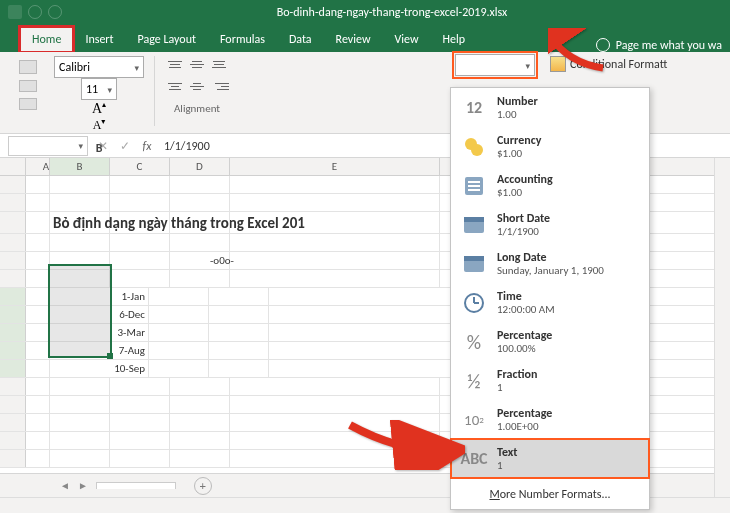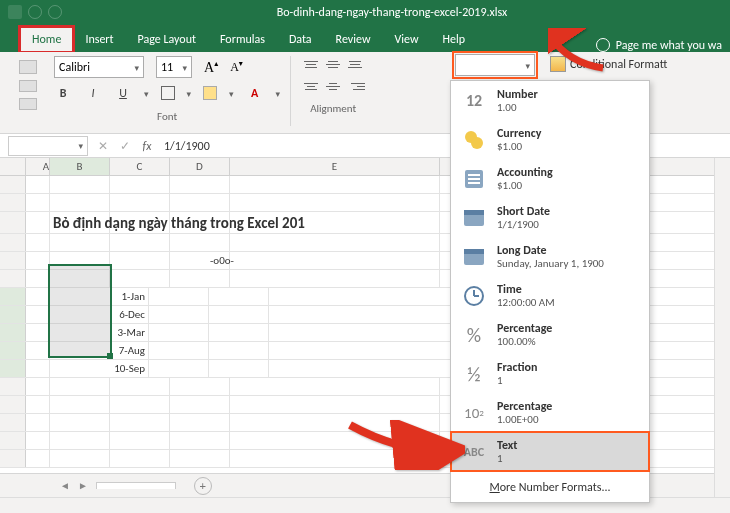--- a/index.html
+++ b/index.html
@@ -57,21 +57,21 @@
     background: #f3f2f1;
     height: 82px;
     border-bottom: 1px solid #d6d6d6;
     display: flex;
     padding: 4px 8px 0 8px;
     position: relative;
   }
   .clipboard-col { width: 40px; display:flex;flex-direction:column;gap:6px;align-items:center;padding-top:4px;}
   .small-ico{width:18px;height:14px;background:#e0e0e0;border:1px solid #bbb;}
   .font-group { margin-left:6px; }
-  .row{display:flex;align-items:center;gap:12px;}
+  .row{display:flex;align-items:center;gap:0;flex-direction:column;}
   .font-name{width:90px;height:22px;border:1px solid #ababab;background:#fff;font-size:12px;padding:0 4px;display:flex;align-items:center;justify-content:space-between;}
   .font-size{width:36px;height:22px;border:1px solid #ababab;background:#fff;font-size:12px;padding:0 4px;display:flex;align-items:center;justify-content:space-between;}
   .caretd{font-size:9px;color:#666;}
   .aa{font-family:"Times New Roman",serif;}
   .format-btn{width:18px;height:18px;display:flex;align-items:center;justify-content:center;color:#444;}
   .grp-label{font-size:11px;color:#666;text-align:center;margin-top:8px;}
   .divider{width:1px;background:#d6d6d6;height:70px;margin:0 10px;}
   .align-group{}
   .align-row{display:flex;gap:2px;}
   .align-ico{width:20px;height:16px;display:flex;flex-direction:column;justify-content:center;gap:2px;align-items:center;}
@@ -80,21 +80,21 @@
     position:absolute; left:455px; top:2px;
     width:80px;height:22px;border:1px solid #ababab;background:#fff;
     display:flex;align-items:center;justify-content:flex-end;padding:0 4px;
   }
   .hl-orange{outline:2px solid #ff5a1f;outline-offset:1px;}
   .cond-fmt{position:absolute;left:550px;top:4px;display:flex;align-items:center;gap:4px;font-size:12px;color:#333;}
   .cond-ico{width:16px;height:16px;border:1px solid #999;background:linear-gradient(#f7e08a,#f3b64b);}
 
   
   .nf-dropdown{
-    position:absolute; left:450px; top:80px;
+    position:absolute; left:450px; top:87px;
     width:200px; background:#fff; border:1px solid #c4c4c4;
     box-shadow:2px 2px 6px rgba(0,0,0,.2);
     z-index:20;
   }
   .nf-item{display:flex;align-items:center;gap:10px;padding:6px 10px;cursor:pointer;}
   .nf-ico{width:26px;height:26px;flex:0 0 26px;display:flex;align-items:center;justify-content:center;font-size:16px;color:#217346;border:0;}
   .nf-text .t{font-size:12px;font-weight:600;color:#333;}
   .nf-text .s{font-size:11px;color:#555;}
   .nf-item.highlight{background:#d9d9d9;outline:2px solid #ff5a1f;outline-offset:-1px;}
   .nf-more{padding:8px 10px;font-size:12px;text-align:center;color:#333;border-top:1px solid #e2e2e2;}
@@ -512,21 +512,21 @@
       </div>
   </div>
   <div class="nf-item">
     <div class="nf-ico" style="font-size:15px;color:#888;">10<span style="font-size:9px;vertical-align:super;">2</span></div>
     <div class="nf-text">
         <div class="t">Percentage</div>
         <div class="s">1.00E+00</div>
       </div>
   </div>
   <div class="nf-item highlight">
-    <div class="nf-ico" style="font-size:12px;font-weight:600;color:#888;">ABC</div>
+    <div class="nf-ico" style="font-size:16px;font-weight:600;color:#888;">ABC</div>
     <div class="nf-text">
         <div class="t">Text</div>
         <div class="s">1</div>
       </div>
   </div>
   <div class="nf-more">
     <span><u>M</u><span>ore Number Formats...</span></span>
   </div>
 </div>
 

